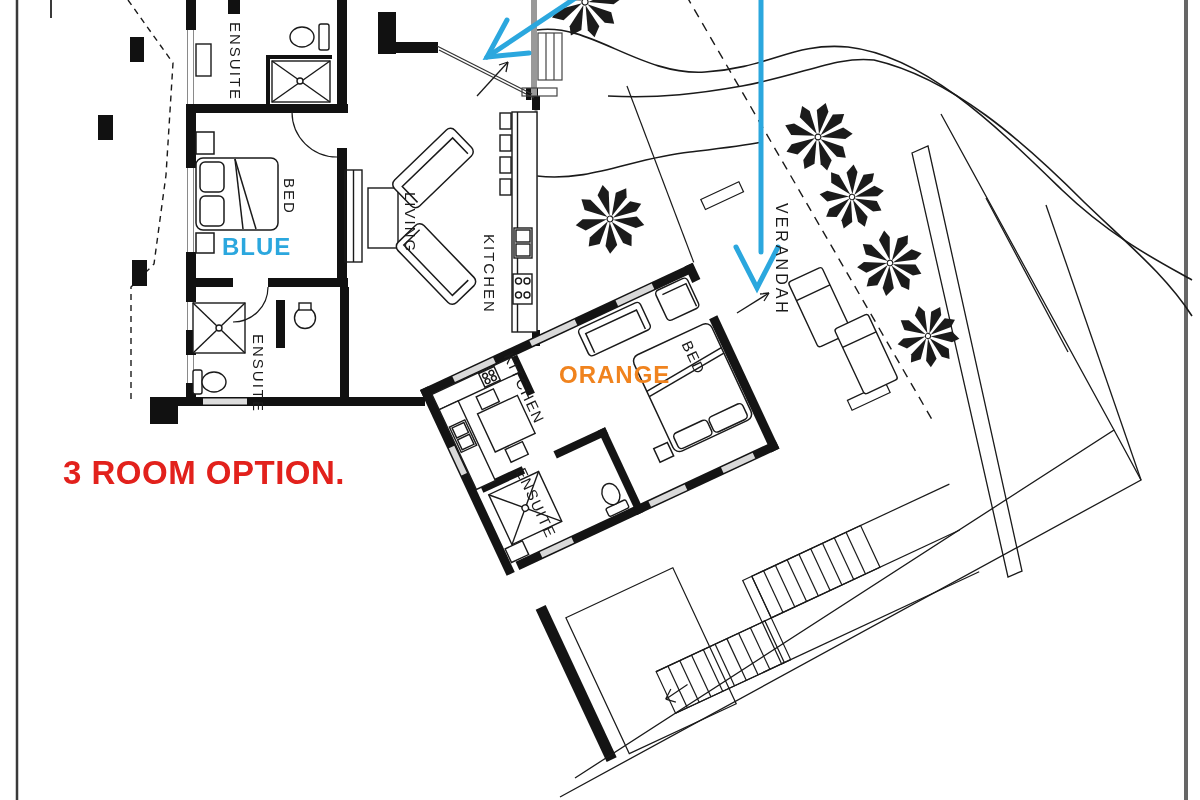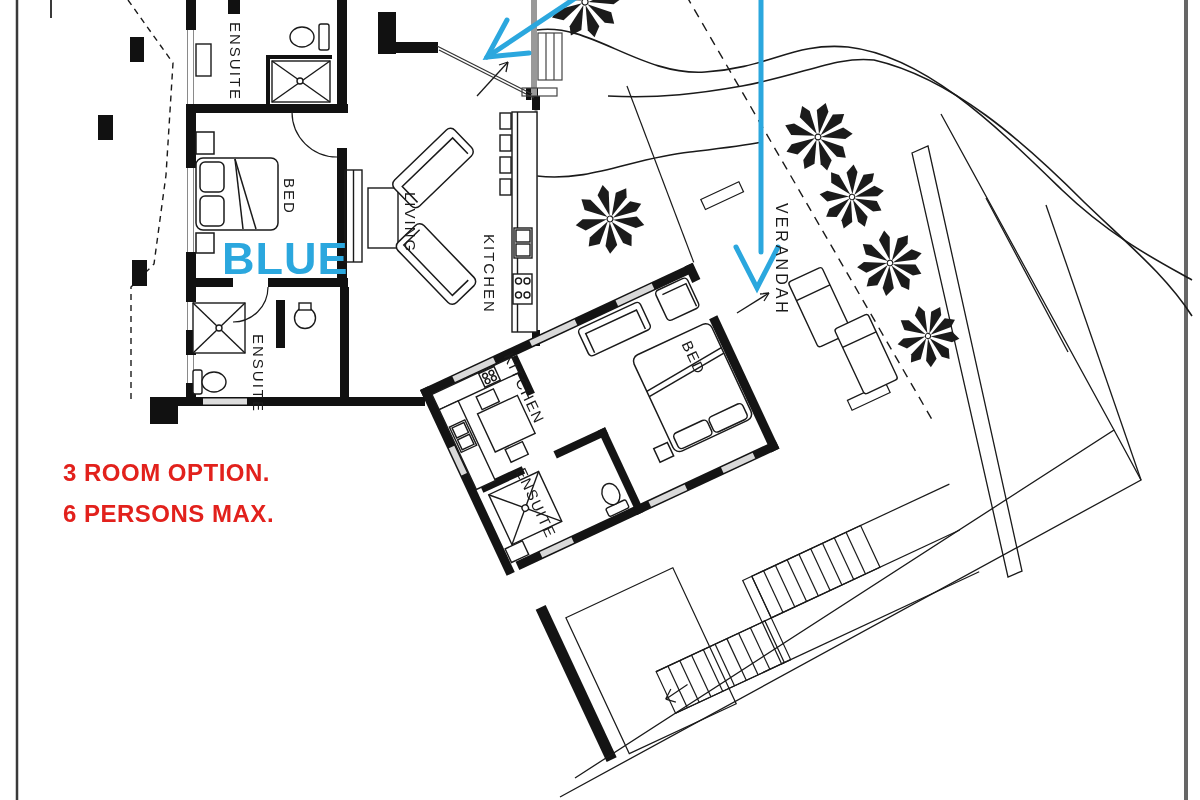--- a/index.html
+++ b/index.html
@@ -3,24 +3,24 @@
 <meta charset="utf-8">
 <style>
   html,body{margin:0;padding:0;background:#fff;}
   body{width:1200px;height:800px;overflow:hidden;position:relative;
        font-family:"Liberation Sans", sans-serif;}
   #canvas{position:absolute;left:0;top:0;width:1200px;height:800px;background:#fff;}
   svg{position:absolute;left:0;top:0;}
   .lbl{position:absolute;color:var(--line,#1a1a1a);white-space:nowrap;}
   .vlabel{writing-mode:vertical-rl;font-size:15px;letter-spacing:2px;}
   .rlabel{transform-origin:0 0;transform:rotate(65deg);font-size:15px;letter-spacing:1.5px;}
-  .bigname{font-size:45px;font-weight:700;letter-spacing:1px;}
+  .bigname{font-size:24px;font-weight:700;letter-spacing:1px;}
   .blue-name{color:var(--cyan,#2BA7DE);}
   .orange-name{color:var(--orange,#F0831E);}
-  .notes{position:absolute;left:63px;top:452px;font-size:24px;font-weight:700;line-height:41px;letter-spacing:.5px;}
+  .notes{position:absolute;left:63px;top:452px;font-size:33px;font-weight:700;line-height:41px;letter-spacing:.5px;}
   .note-red{color:var(--red,#E2211C);}
   .note-cyan{color:var(--cyan,#2BA7DE);}
 </style>
 </head>
 <body>
 
 <div id="canvas">
 <svg width="1200" height="800" viewBox="0 0 1200 800">
   <defs>
     <g id="palm">
@@ -338,18 +338,18 @@
 <div class="lbl vlabel" style="left:250px;top:334px;">ENSUITE</div>
 <div class="lbl vlabel" style="left:402px;top:192px;">LIVING</div>
 <div class="lbl vlabel" style="left:481px;top:234px;">KITCHEN</div>
 <div class="lbl vlabel" style="left:772px;top:203px;font-size:16px;letter-spacing:3px;">VERANDAH</div>
 
 <div class="lbl rlabel" style="left:516px;top:350px;">KITCHEN</div>
 <div class="lbl rlabel" style="left:694px;top:338px;">BED</div>
 <div class="lbl rlabel" style="left:528px;top:465px;">ENSUITE</div>
 
 <div class="lbl bigname blue-name" style="left:222px;top:233px;">BLUE</div>
+<div class="lbl bigname orange-name" style="left:559px;top:361px;">ORANGE</div>
 
 <div class="notes">
   <div class="note-red">3 ROOM OPTION.</div>
-  <div class="note-red">6 PERSONS MAX.</div>
 </div>
 </div>
 
 </body></html>

